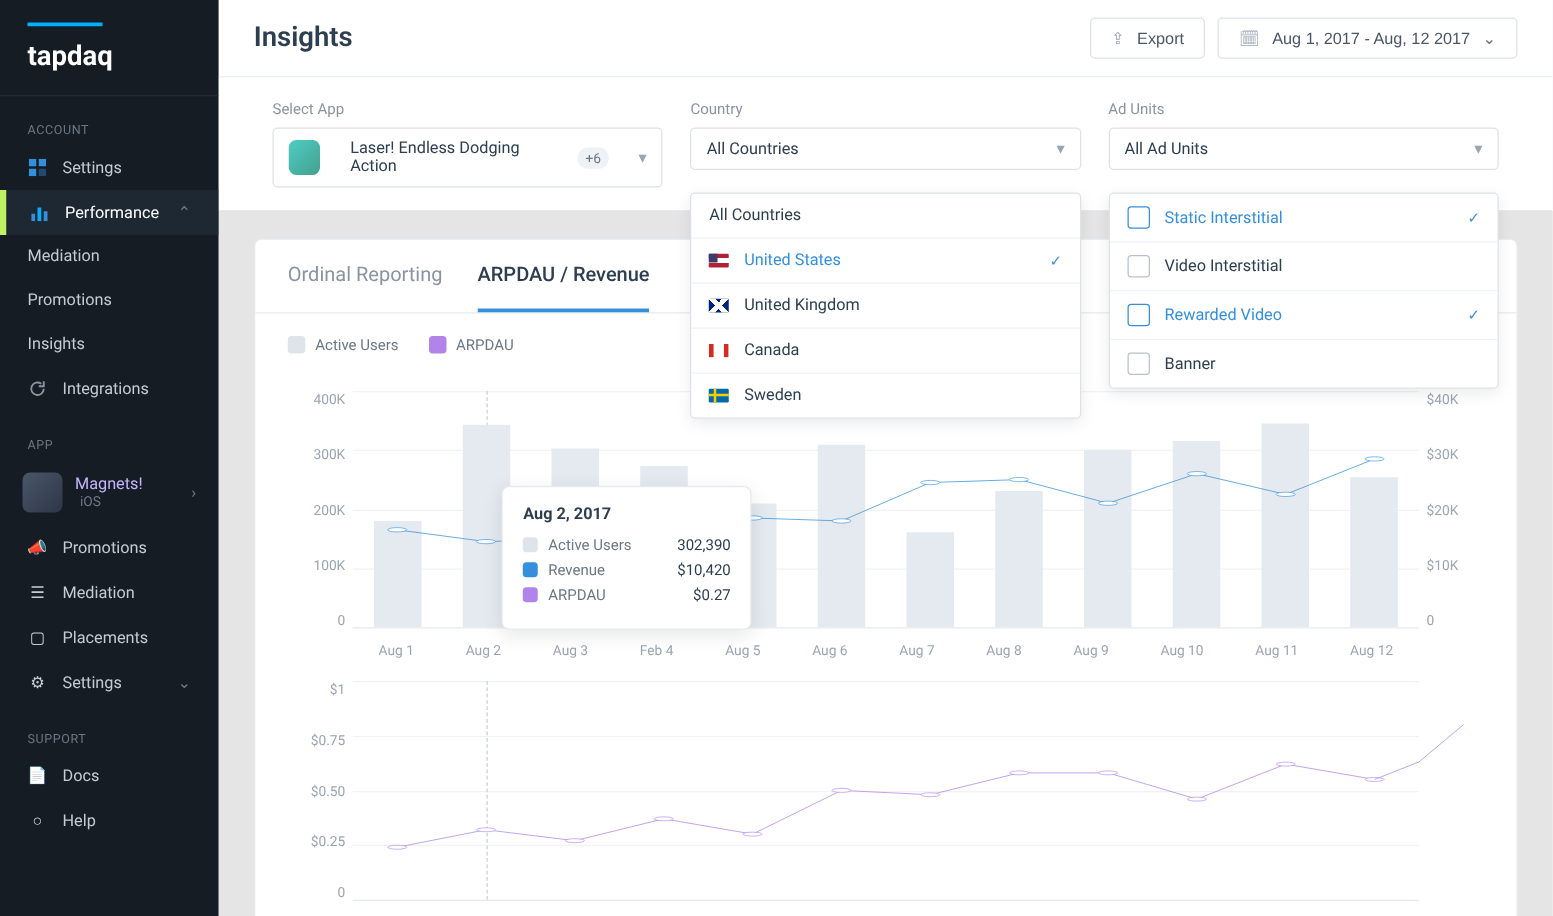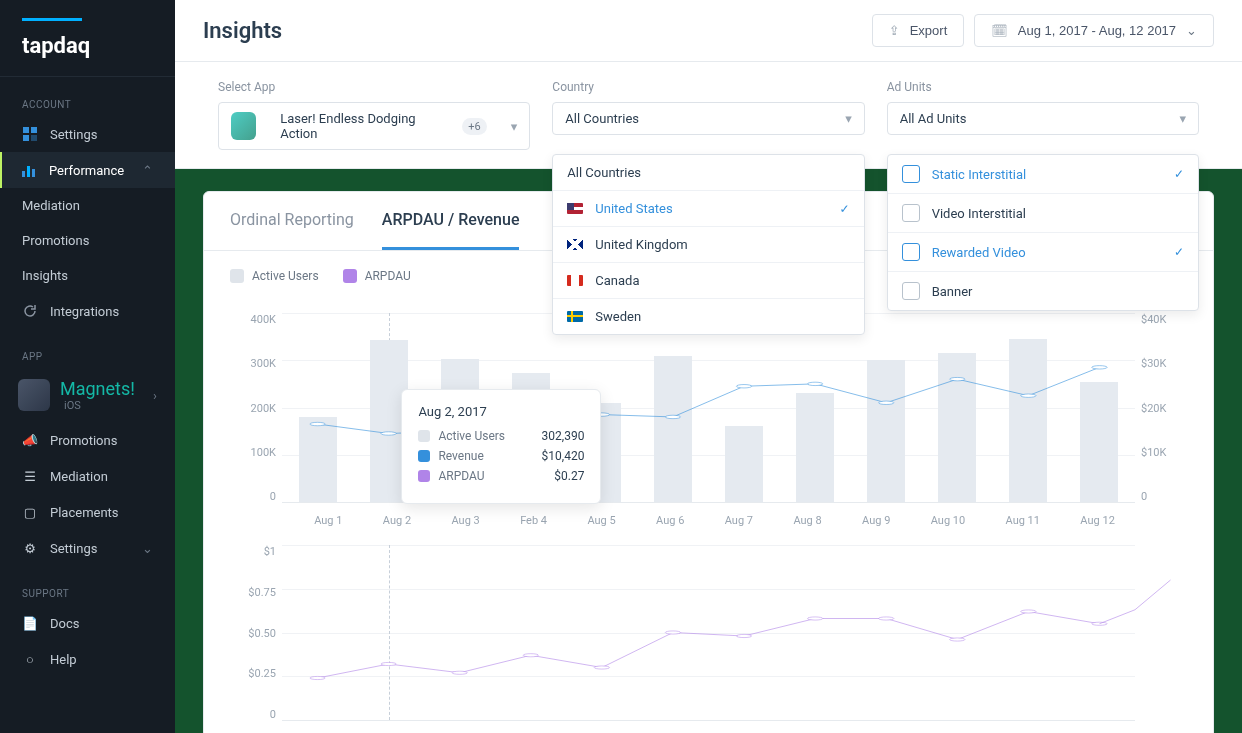--- a/index.html
+++ b/index.html
@@ -4,26 +4,26 @@
 <style>
 * { margin: 0; padding: 0; box-sizing: border-box; }
 body { font-family: -apple-system, BlinkMacSystemFont, "Segoe UI", Roboto, sans-serif; font-size: 13px; color: #2c3e50; background: #f5f7fa; overflow: hidden; }
 .app { display: flex; width: 1242px; height: 733px; }
 .sidebar { width: 175px; background: #151c24; color: #9aa5b1; display: flex; flex-direction: column; }
 .logo { padding: 18px 22px; font-size: 22px; font-weight: 700; color: #fff; border-bottom: 1px solid #222b35; }
 .logo-bar { width: 60px; height: 3px; background: #00b0ff; margin-bottom: 12px; }
 .side-section { padding-top: 16px; }
 .side-label { font-size: 10px; letter-spacing: 0.5px; color: #6b7785; padding: 6px 22px; text-transform: uppercase; }
 .side-item { display: flex; align-items: center; gap: 12px; padding: 10px 22px; cursor: pointer; font-size: 13px; color: #c3ccd5; }
-.side-item.active { background: #1e2832; color: #fff; border-left: 2px solid #bef264; padding-left: 19px; }
+.side-item.active { background: #1e2832; color: #fff; border-left: 5px solid #bef264; padding-left: 19px; }
 .side-item .ic { width: 16px; height: 16px; display: flex; align-items: center; justify-content: center; }
 .side-app { display: flex; align-items: center; gap: 10px; padding: 10px 18px; }
 .side-app .app-ic { width: 32px; height: 32px; border-radius: 6px; background: linear-gradient(135deg,#4a5568,#2d3748); }
 .side-app .app-meta { display: flex; flex-direction: column; }
-.side-app .app-name { color: #14b8a6; font-size: 18px; }
+.side-app .app-name { color: #c4b5fd; font-size: 13px; }
 .side-app .app-plat { color: #6b7785; font-size: 11px; display: flex; align-items: center; gap: 4px; }
 .chev { margin-left: auto; color: #6b7785; }
 .main { flex: 1; background: #fff; display: flex; flex-direction: column; overflow: hidden; }
 .topbar { display: flex; align-items: center; justify-content: space-between; padding: 14px 28px; border-bottom: 1px solid #e6eaee; }
 .topbar h1 { font-size: 22px; font-weight: 600; }
 .top-actions { display: flex; gap: 10px; }
 .btn { display: flex; align-items: center; gap: 10px; padding: 8px 16px; border: 1px solid #dde2e8; border-radius: 4px; background: #fff; color: #4a5568; cursor: pointer; font-size: 13px; }
 .btn .ic { color: #9aa5b1; }
 .filters { display: flex; gap: 22px; padding: 18px 43px; border-bottom: 1px solid #e6eaee; background: #fff; }
 .filter { flex: 1; position: relative; }
@@ -41,41 +41,41 @@
 .flag-us { background: linear-gradient(#b22234 33%, #fff 33%, #fff 66%, #b22234 66%); position: relative; }
 .flag-us::before { content: ""; position: absolute; width: 7px; height: 7px; background: #3c3b6e; top: 0; left: 0; }
 .flag-gb { background: #00247d; position: relative; }
 .flag-gb::before { content: ""; position: absolute; inset: 0; background: linear-gradient(45deg, transparent 40%, #fff 40%, #fff 60%, transparent 60%), linear-gradient(-45deg, transparent 40%, #fff 40%, #fff 60%, transparent 60%); }
 .flag-ca { background: #fff; position: relative; border-left: 4px solid #d52b1e; border-right: 4px solid #d52b1e; }
 .flag-se { background: #006aa7; position: relative; }
 .flag-se::before { content: ""; position: absolute; left: 4px; top: 0; bottom: 0; width: 2px; background: #fecc00; }
 .flag-se::after { content: ""; position: absolute; top: 4px; left: 0; right: 0; height: 2px; background: #fecc00; }
 .ad-ic { width: 18px; height: 18px; border: 1.5px solid #b8c2cc; border-radius: 3px; }
 .ad-ic.sel { border-color: #3490dc; }
-.content { flex: 1; padding: 22px 28px; background: #14532d; overflow: auto; }
+.content { flex: 1; padding: 22px 28px; background: #e5e5e5; overflow: auto; }
 .card { background: #fff; border: 1px solid #e6eaee; border-radius: 6px; padding: 0; }
 .tabs { display: flex; padding: 0 26px; border-bottom: 1px solid #e6eaee; }
 .tab { padding: 18px 0; margin-right: 28px; font-size: 16px; color: #8a94a1; cursor: pointer; border-bottom: 3px solid transparent; }
 .tab.active { color: #2c3e50; border-bottom-color: #3490dc; font-weight: 500; }
 .legend { display: flex; gap: 24px; padding: 18px 26px 6px; align-items: center; }
 .leg-item { display: flex; align-items: center; gap: 8px; font-size: 12px; color: #6b7785; }
 .leg-sw { width: 14px; height: 14px; border-radius: 3px; }
 .chart-zone { position: relative; padding: 4px 26px 10px; margin-top: 20px; }
 .chart1 { position: relative; height: 220px; }
 .y-left, .y-right { position: absolute; top: 0; bottom: 30px; width: 46px; display: flex; flex-direction: column; justify-content: space-between; font-size: 11px; color: #9aa5b1; }
 .y-left { left: 0; text-align: right; }
 .y-right { right: 0; text-align: left; }
 .plot { position: absolute; left: 52px; right: 52px; top: 0; bottom: 30px; border-bottom: 1px solid #e6eaee; }
 .gridline { position: absolute; left: 0; right: 0; border-top: 1px solid #f0f2f5; }
 .bars { position: absolute; inset: 0; display: flex; align-items: flex-end; justify-content: space-around; }
 .bar { width: 38px; background: #e5eaf0; }
-.xaxis { position: absolute; left: 64px; right: 52px; bottom: 6px; display: flex; justify-content: space-around; font-size: 11px; color: #9aa5b1; }
+.xaxis { position: absolute; left: 52px; right: 52px; bottom: 6px; display: flex; justify-content: space-around; font-size: 11px; color: #9aa5b1; }
 svg.line { position: absolute; inset: 0; width: 100%; height: 100%; overflow: visible; }
 .tooltip { position: absolute; background: #fff; border: 1px solid #e6eaee; border-radius: 6px; box-shadow: 0 4px 16px rgba(0,0,0,0.1); padding: 14px 16px; width: 200px; z-index: 40; }
-.tooltip .tt-title { font-size: 13px; font-weight: 400; margin-bottom: 10px; color: #2c3e50; }
+.tooltip .tt-title { font-size: 13px; font-weight: 700; margin-bottom: 10px; color: #2c3e50; }
 .tooltip .tt-row { display: flex; align-items: center; justify-content: space-between; font-size: 12px; margin-bottom: 6px; }
 .tooltip .tt-row .lbl { display: flex; align-items: center; gap: 8px; color: #6b7785; }
 .tooltip .tt-row .val { color: #2c3e50; }
 .vline { position: absolute; top: 0; bottom: 0; width: 1px; border-left: 1px dashed #c7cfd9; }
 .chart2 { position: relative; height: 200px; margin-top: 12px; }
 .y-left2 { position: absolute; left: 0; top: 0; bottom: 24px; width: 46px; display: flex; flex-direction: column; justify-content: space-between; text-align: right; font-size: 11px; color: #9aa5b1; }
 .plot2 { position: absolute; left: 52px; right: 52px; top: 0; bottom: 24px; border-bottom: 1px solid #e6eaee; }
 </style>
 </head>
 <body>

